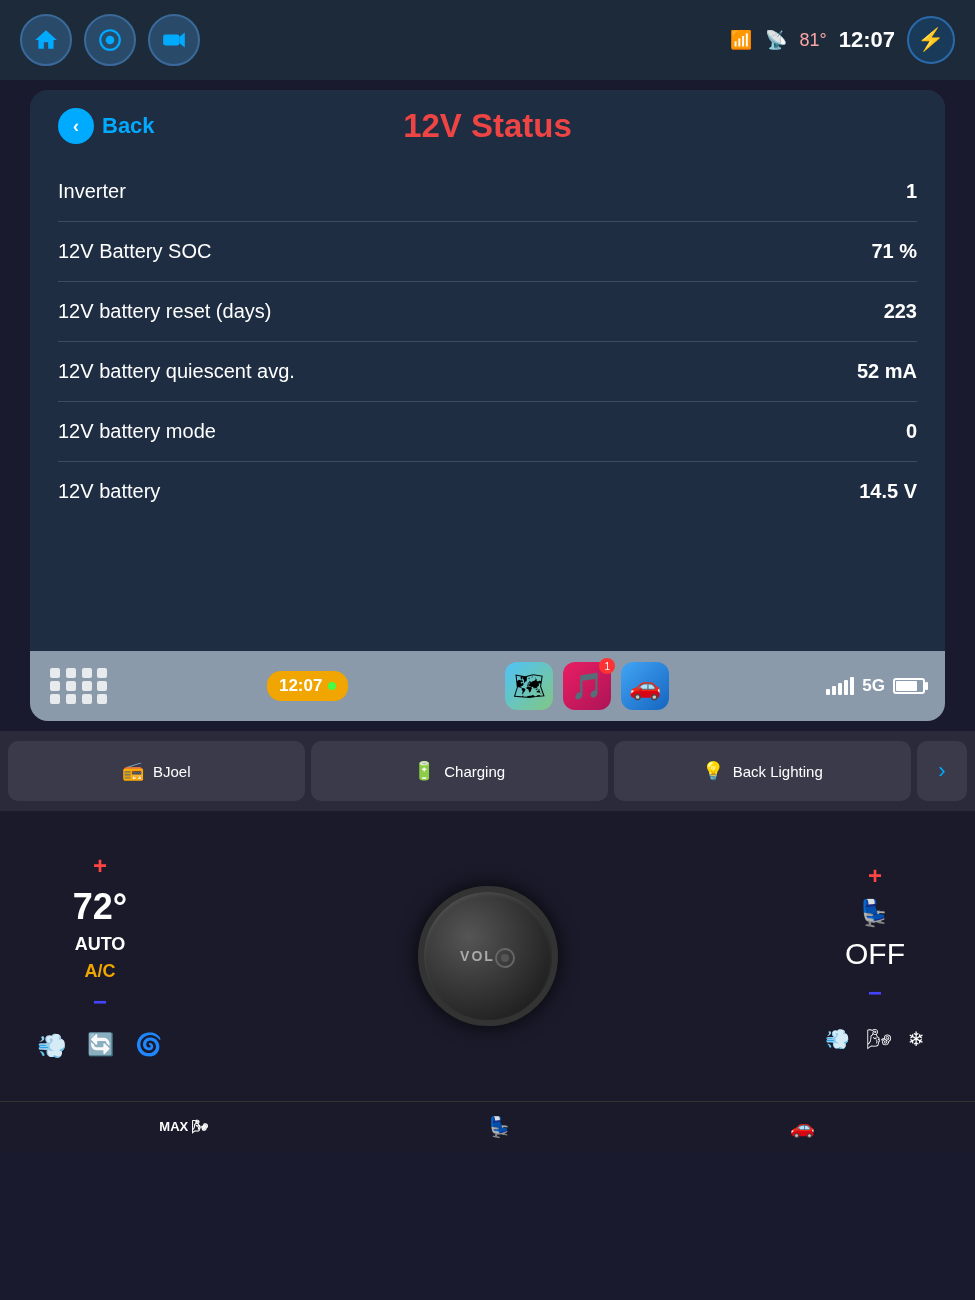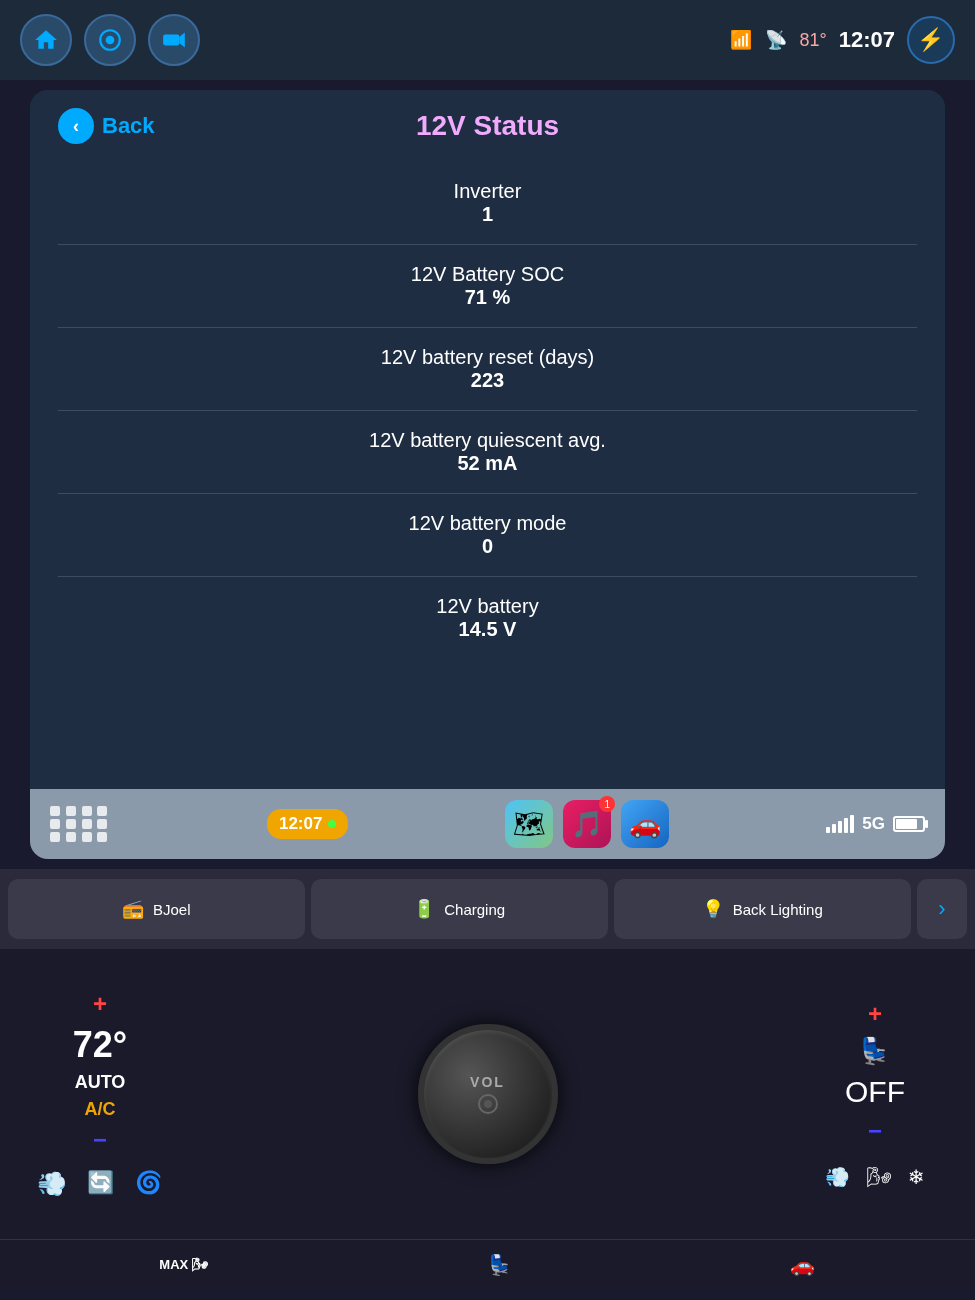--- a/index.html
+++ b/index.html
@@ -108,36 +108,35 @@
     }
     .back-label {
       color: #00aaff;
       font-size: 22px;
       font-weight: 600;
     }
     .card-title {
       position: absolute;
       left: 50%;
       transform: translateX(-50%);
-      color: #f0abfc;
-      font-size: 28px;
+      color: #ef4444;
+      font-size: 33px;
       font-weight: 700;
     }
 
     
     .status-list {
       padding: 0 28px;
     }
     .status-row {
       display: flex;
       justify-content: space-between;
       align-items: center;
       padding: 18px 0;
       border-bottom: 1px solid rgba(255,255,255,0.15);
-      flex-direction: column;
     }
     .status-row:last-child {
       border-bottom: none;
     }
     .row-label {
       color: white;
       font-size: 20px;
       font-weight: 400;
     }
     .row-value {
@@ -342,21 +341,20 @@
       align-items: center;
       justify-content: center;
     }
     .vol-knob {
       width: 140px;
       height: 140px;
       border-radius: 50%;
       background: radial-gradient(circle at 35% 35%, #555, #111);
       border: 6px solid #333;
       display: flex;
-      flex-direction: column;
       align-items: center;
       justify-content: center;
       box-shadow: 0 0 20px rgba(0,0,0,0.8), inset 0 2px 4px rgba(255,255,255,0.1);
       cursor: pointer;
     }
     .vol-label {
       color: #aaa;
       font-size: 14px;
       font-weight: 600;
       letter-spacing: 2px;

